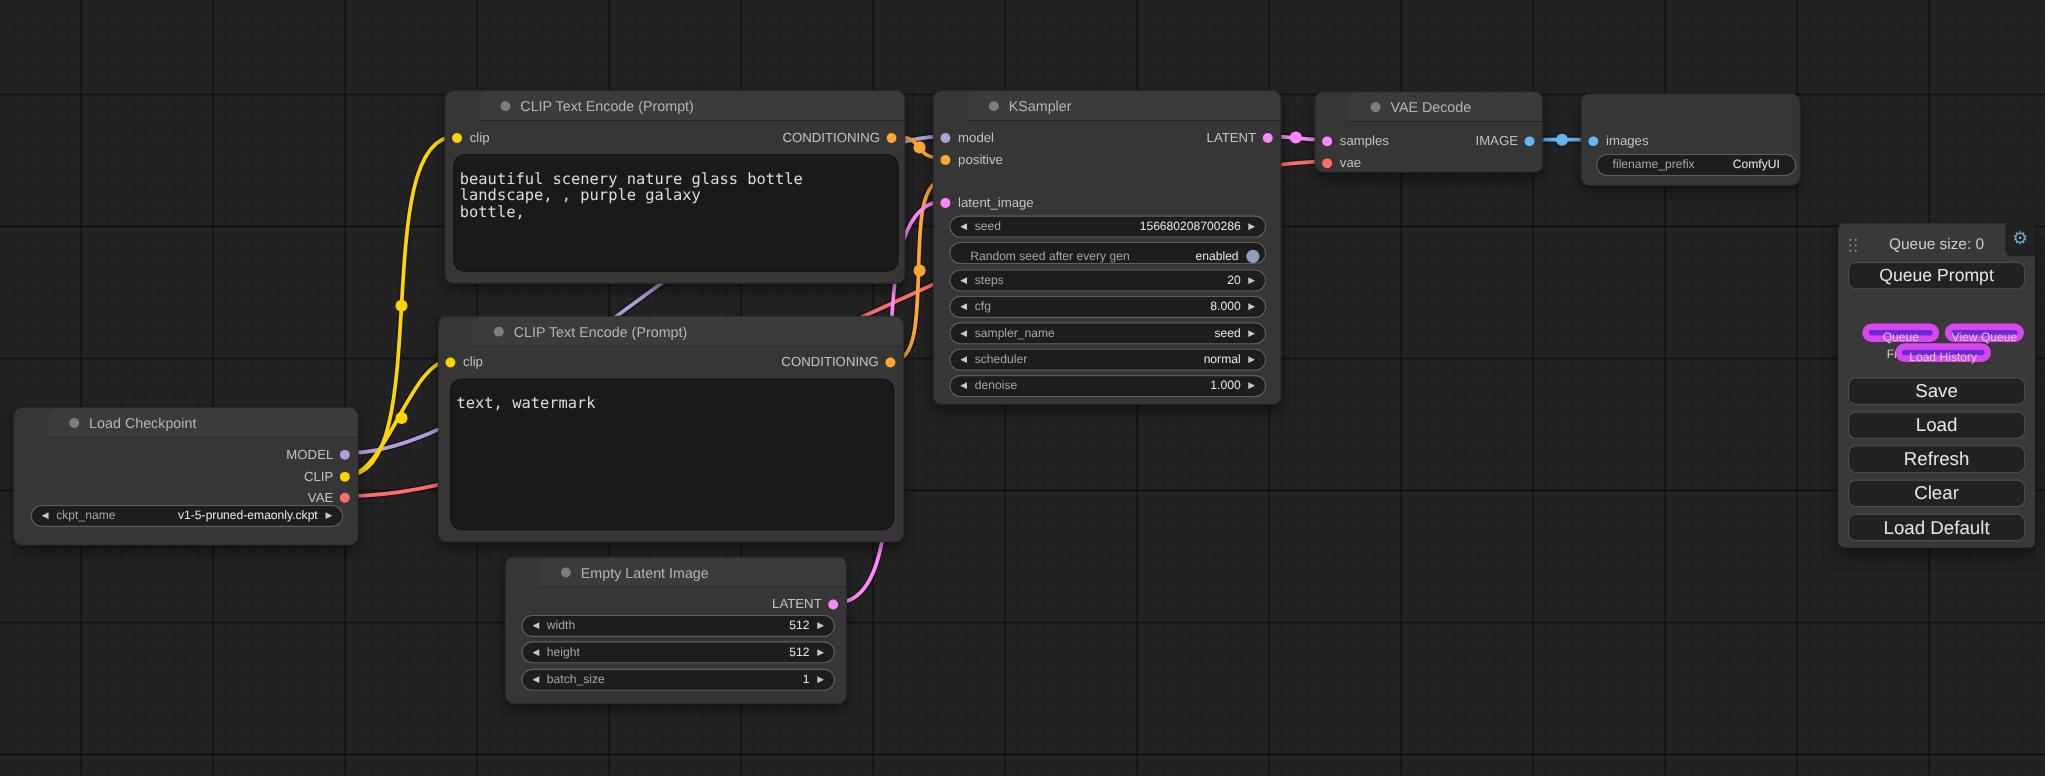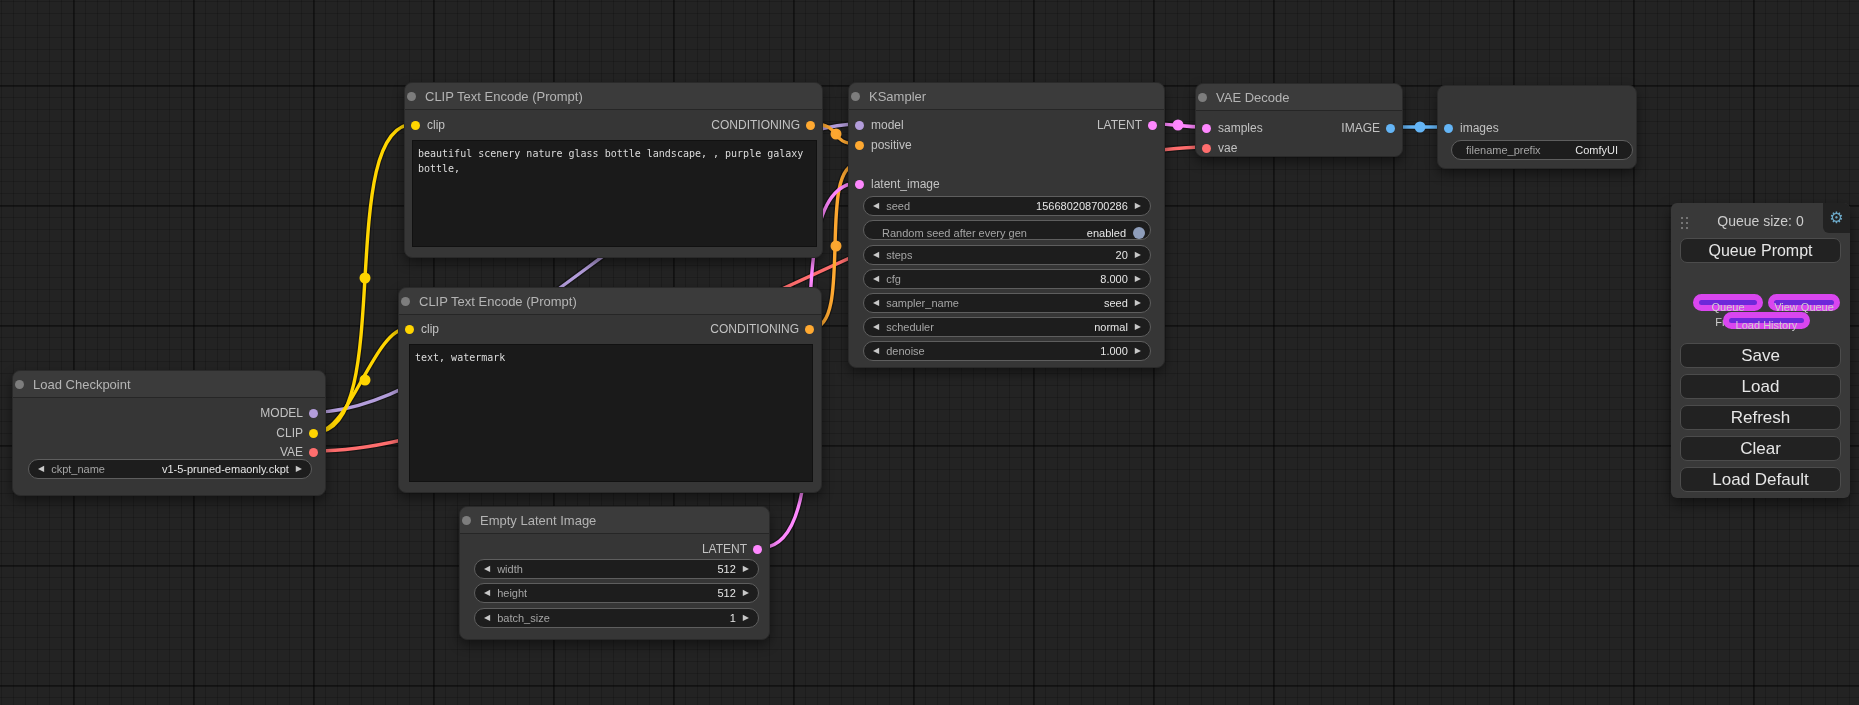--- a/index.html
+++ b/index.html
@@ -16,22 +16,22 @@
     background-position:-47px -35px,-47px -35px,1px 1px,1px 1px;
   }
   #wires{position:absolute;left:0;top:0;z-index:1;pointer-events:none;}
   .wire-under{fill:none;stroke:#000;stroke-opacity:.35;stroke-width:6;stroke-linecap:round;}
   .wire{fill:none;stroke-width:3.4;stroke-linecap:round;}
   .node{
     position:absolute;z-index:2;background:#363636;border:1px solid #2a2a2a;
     border-radius:8px;box-shadow:0 5px 12px rgba(0,0,0,.45);box-sizing:border-box;
   }
   .titlebar{
-    height:26px;display:flex;align-items:center;gap:9px;padding-left:2px;
-    background:#3b3b3b;border-radius:8px 8px 0 0;border-bottom:1px solid rgba(0,0,0,.35);
+    height:26px;display:flex;align-items:center;gap:9px;padding-left:20px;
+    background:#3b3b3b;border-radius:8px 8px 0 0;border-bottom:1px solid rgba(0,0,0,.35);margin-left:30px;
   }
   .tdot{width:9px;height:9px;border-radius:50%;background:#7d7d7d;flex:0 0 auto;}
   .title{font-size:13px;color:#b4b4b4;white-space:nowrap;}
   .port{position:absolute;left:0;right:0;height:18px;line-height:18px;font-size:12px;color:#c2c2c2;}
   .port .pdot{position:absolute;top:4.5px;width:9px;height:9px;border-radius:50%;background:#888;}
   .port.in .pdot{left:5.5px;}
   .port.in .plabel{margin-left:22px;}
   .port.out{text-align:right;}
   .port.out .pdot{right:7px;}
   .port.out .plabel{margin-right:22px;}
@@ -39,23 +39,23 @@
     position:absolute;height:20px;box-sizing:border-box;background:#1d1d1d;
     border:1px solid #5e5e5e;border-radius:10px;display:flex;align-items:center;
     padding:0 9px;gap:7px;font-size:11px;color:#aaa;white-space:nowrap;
   }
   .widget .arrow{font-size:8px;color:#c8c8c8;line-height:20px;}
   .widget .wlabel{color:#a5a5a5;overflow:hidden;}
   .widget .spacer{flex:1;}
   .widget .wvalue{color:#e6e6e6;}
   .widget .toggle{width:12px;height:12px;border-radius:50%;flex:0 0 auto;margin-right:-4px;}
   .prompt{
-    position:absolute;background:#1a1a1a;border:1px solid #111;border-radius:0;
-    font-family:"DejaVu Sans Mono",monospace;font-size:10px;line-height:15px;
-    color:#dcdcdc;padding:5px 5px;box-sizing:border-box;white-space:pre-wrap;overflow:hidden;
+    position:absolute;background:#1a1a1a;border:1px solid #111;border-radius:11px;
+    font-family:"DejaVu Sans Mono",monospace;font-size:14px;line-height:15px;
+    color:#dcdcdc;padding:15px 5px;box-sizing:border-box;white-space:pre-wrap;overflow:hidden;
   }
   
   #queue-panel{
     position:absolute;z-index:3;left:1671px;top:203px;width:179px;height:295px;
     background:#393939;border-radius:6px;box-shadow:0 6px 14px rgba(0,0,0,.5);box-sizing:border-box;
   }
   .qbtn{
     position:absolute;left:9px;width:161px;box-sizing:border-box;background:#222;
     border:1px solid #4c4c4c;border-radius:7px;color:#e6e6e6;text-align:center;
   }

